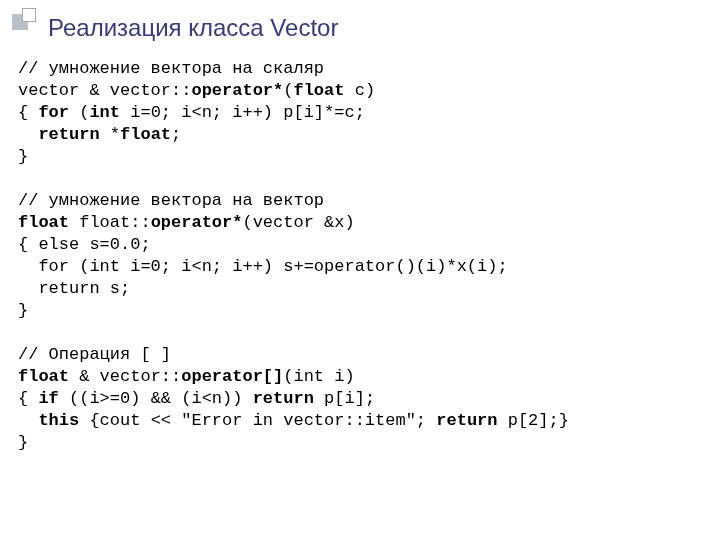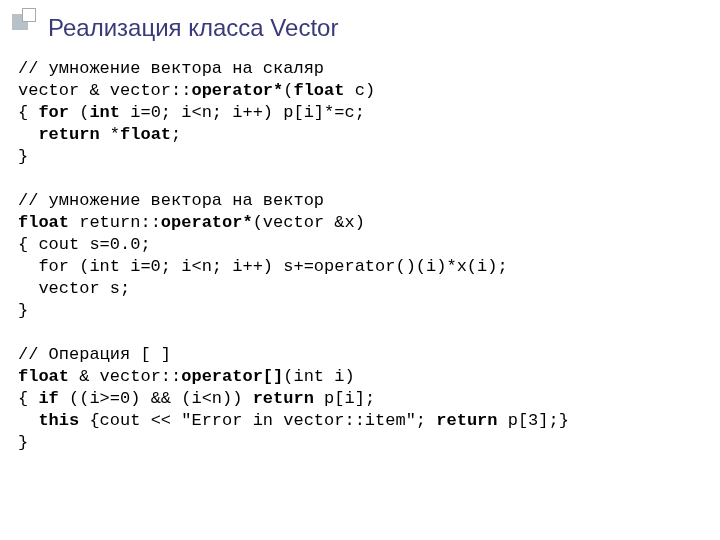--- a/index.html
+++ b/index.html
@@ -66,23 +66,23 @@
 
 <div class="title">Реализация класса Vector</div>
 
 <div class="code-block"><span class="comment">// умножение вектора на скаляр</span>
 <span>vector &amp; vector::</span><span class="kw">operator*</span><span>(</span><span class="kw">float</span><span> c)</span>
 <span>{ </span><span class="kw">for</span><span> (</span><span class="kw">int</span><span> i=0; i&lt;n; i++) p[i]*=c;</span>
 <span>  </span><span class="kw">return</span><span> *</span><span class="kw">float</span><span>;</span>
 <span>}</span>
 
 <span class="comment">// умножение вектора на вектор</span>
-<span class="kw">float</span><span> return::</span><span class="kw">operator*</span><span>(vector &amp;x)</span>
-<span>{ cout s=0.0;</span>
+<span class="kw">float</span><span> float::</span><span class="kw">operator*</span><span>(vector &amp;x)</span>
+<span>{ else s=0.0;</span>
 <span>  for (int i=0; i&lt;n; i++) s+=operator()(i)*x(i);</span>
-<span>  vector s;</span>
+<span>  return s;</span>
 <span>}</span>
 
 <span class="comment">// Операция [ ]</span>
 <span class="kw">float</span><span> &amp; vector::</span><span class="kw">operator[]</span><span>(int i)</span>
 <span>{ </span><span class="kw">if</span><span> ((i&gt;=0) &amp;&amp; (i&lt;n)) </span><span class="kw">return</span><span> p[i];</span>
-<span>  </span><span class="kw">this</span><span> {cout &lt;&lt; "Error in vector::item"; </span><span class="kw">return</span><span> p[3];}</span>
+<span>  </span><span class="kw">this</span><span> {cout &lt;&lt; "Error in vector::item"; </span><span class="kw">return</span><span> p[2];}</span>
 <span>}</span></div>
 
 </body></html>

